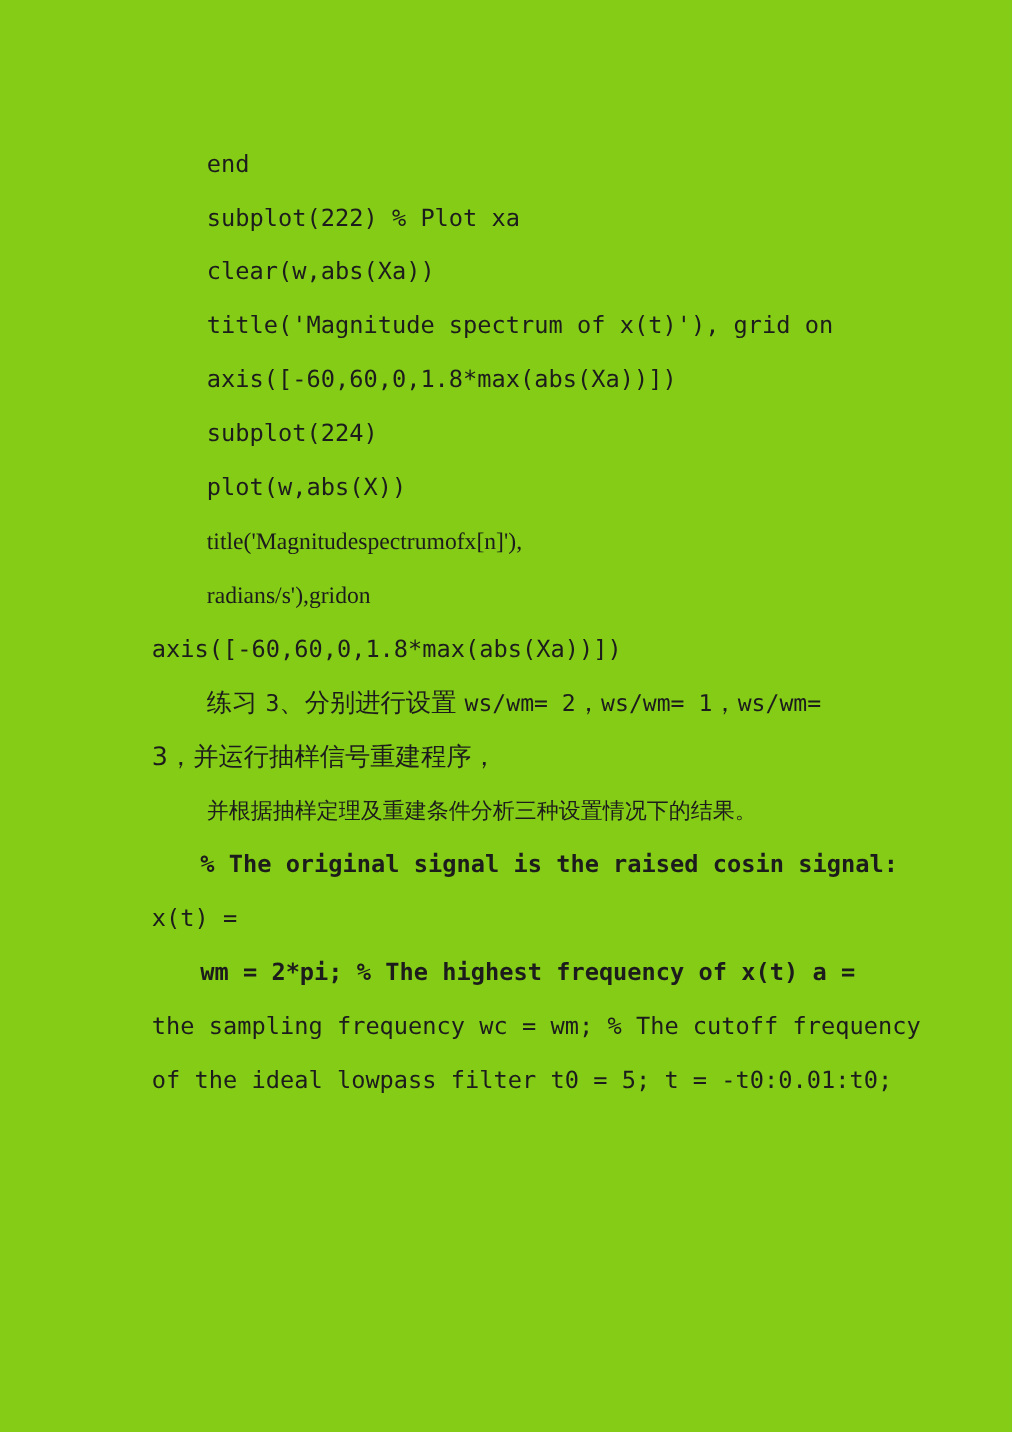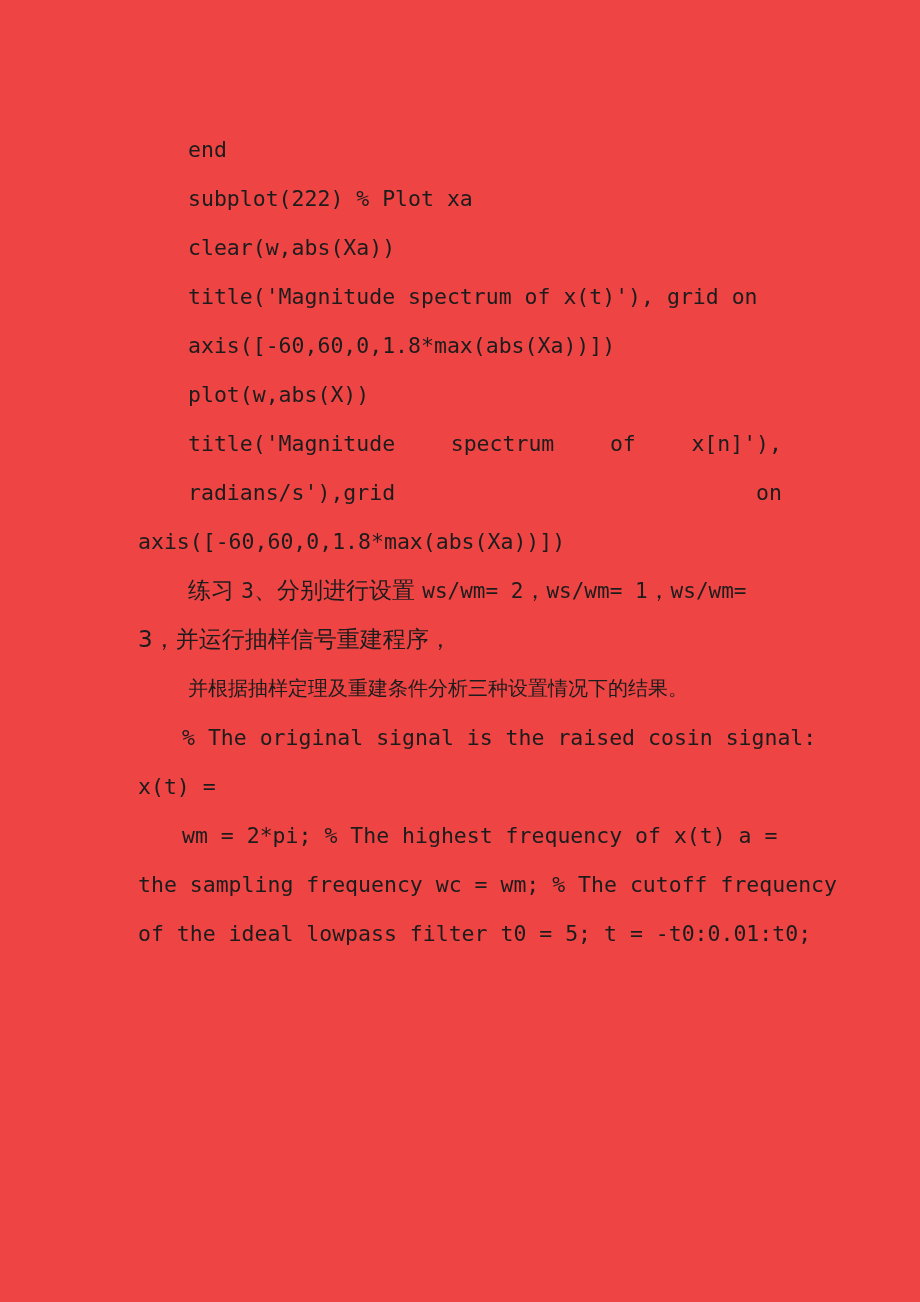--- a/index.html
+++ b/index.html
@@ -10,47 +10,49 @@
   body {
     width: 920px;
     height: 1302px;
     overflow: hidden;
     font-family: "DejaVu Serif", "Liberation Serif", serif;
   }
   .page {
     position: relative;
     width: 920px;
     height: 1302px;
-    background: #ef4444;
+    background: #84cc16;
     box-sizing: border-box;
     padding: 125px 138px 0 138px;
   }
   .doc-body {
     width: 644px;
   }
   .line {
     font-family: "DejaVu Sans Mono", "Liberation Mono", monospace;
     font-size: 21.5px;
     line-height: 49px;
     color: #1c1c1c;
     white-space: pre;
     letter-spacing: 0px;
     height: 49px;
   }
   .line.indent {
     padding-left: 50px;
   }
   .line.indent-small {
     padding-left: 44px;
+    font-weight: bold;
   }
   
   .line.justified {
     display: flex;
-    justify-content: space-between;
+    justify-content: flex-start;
     white-space: pre;
+    font-family: Liberation Serif, serif;
   }
   .line.justified.indent {
     padding-left: 50px;
   }
   .cn {
     font-family: "DejaVu Sans", "Liberation Sans", sans-serif;
     font-size: 23px;
     line-height: 49px;
     color: #1c1c1c;
     height: 49px;
@@ -82,20 +84,21 @@
     <div class="line indent">end</div>
 
     <div class="line indent">subplot(222) % Plot xa</div>
 
     <div class="line indent">clear(w,abs(Xa))</div>
 
     <div class="line indent">title('Magnitude spectrum of x(t)'), grid on</div>
 
     <div class="line indent">axis([-60,60,0,1.8*max(abs(Xa))])</div>
 
+    <div class="line indent">subplot(224)</div>
 
     <div class="line indent">plot(w,abs(X))</div>
 
     <div class="line justified indent">
       <span>title('Magnitude</span>
       <span>spectrum</span>
       <span>of</span>
       <span>x[n]'),</span>
     </div>
 

